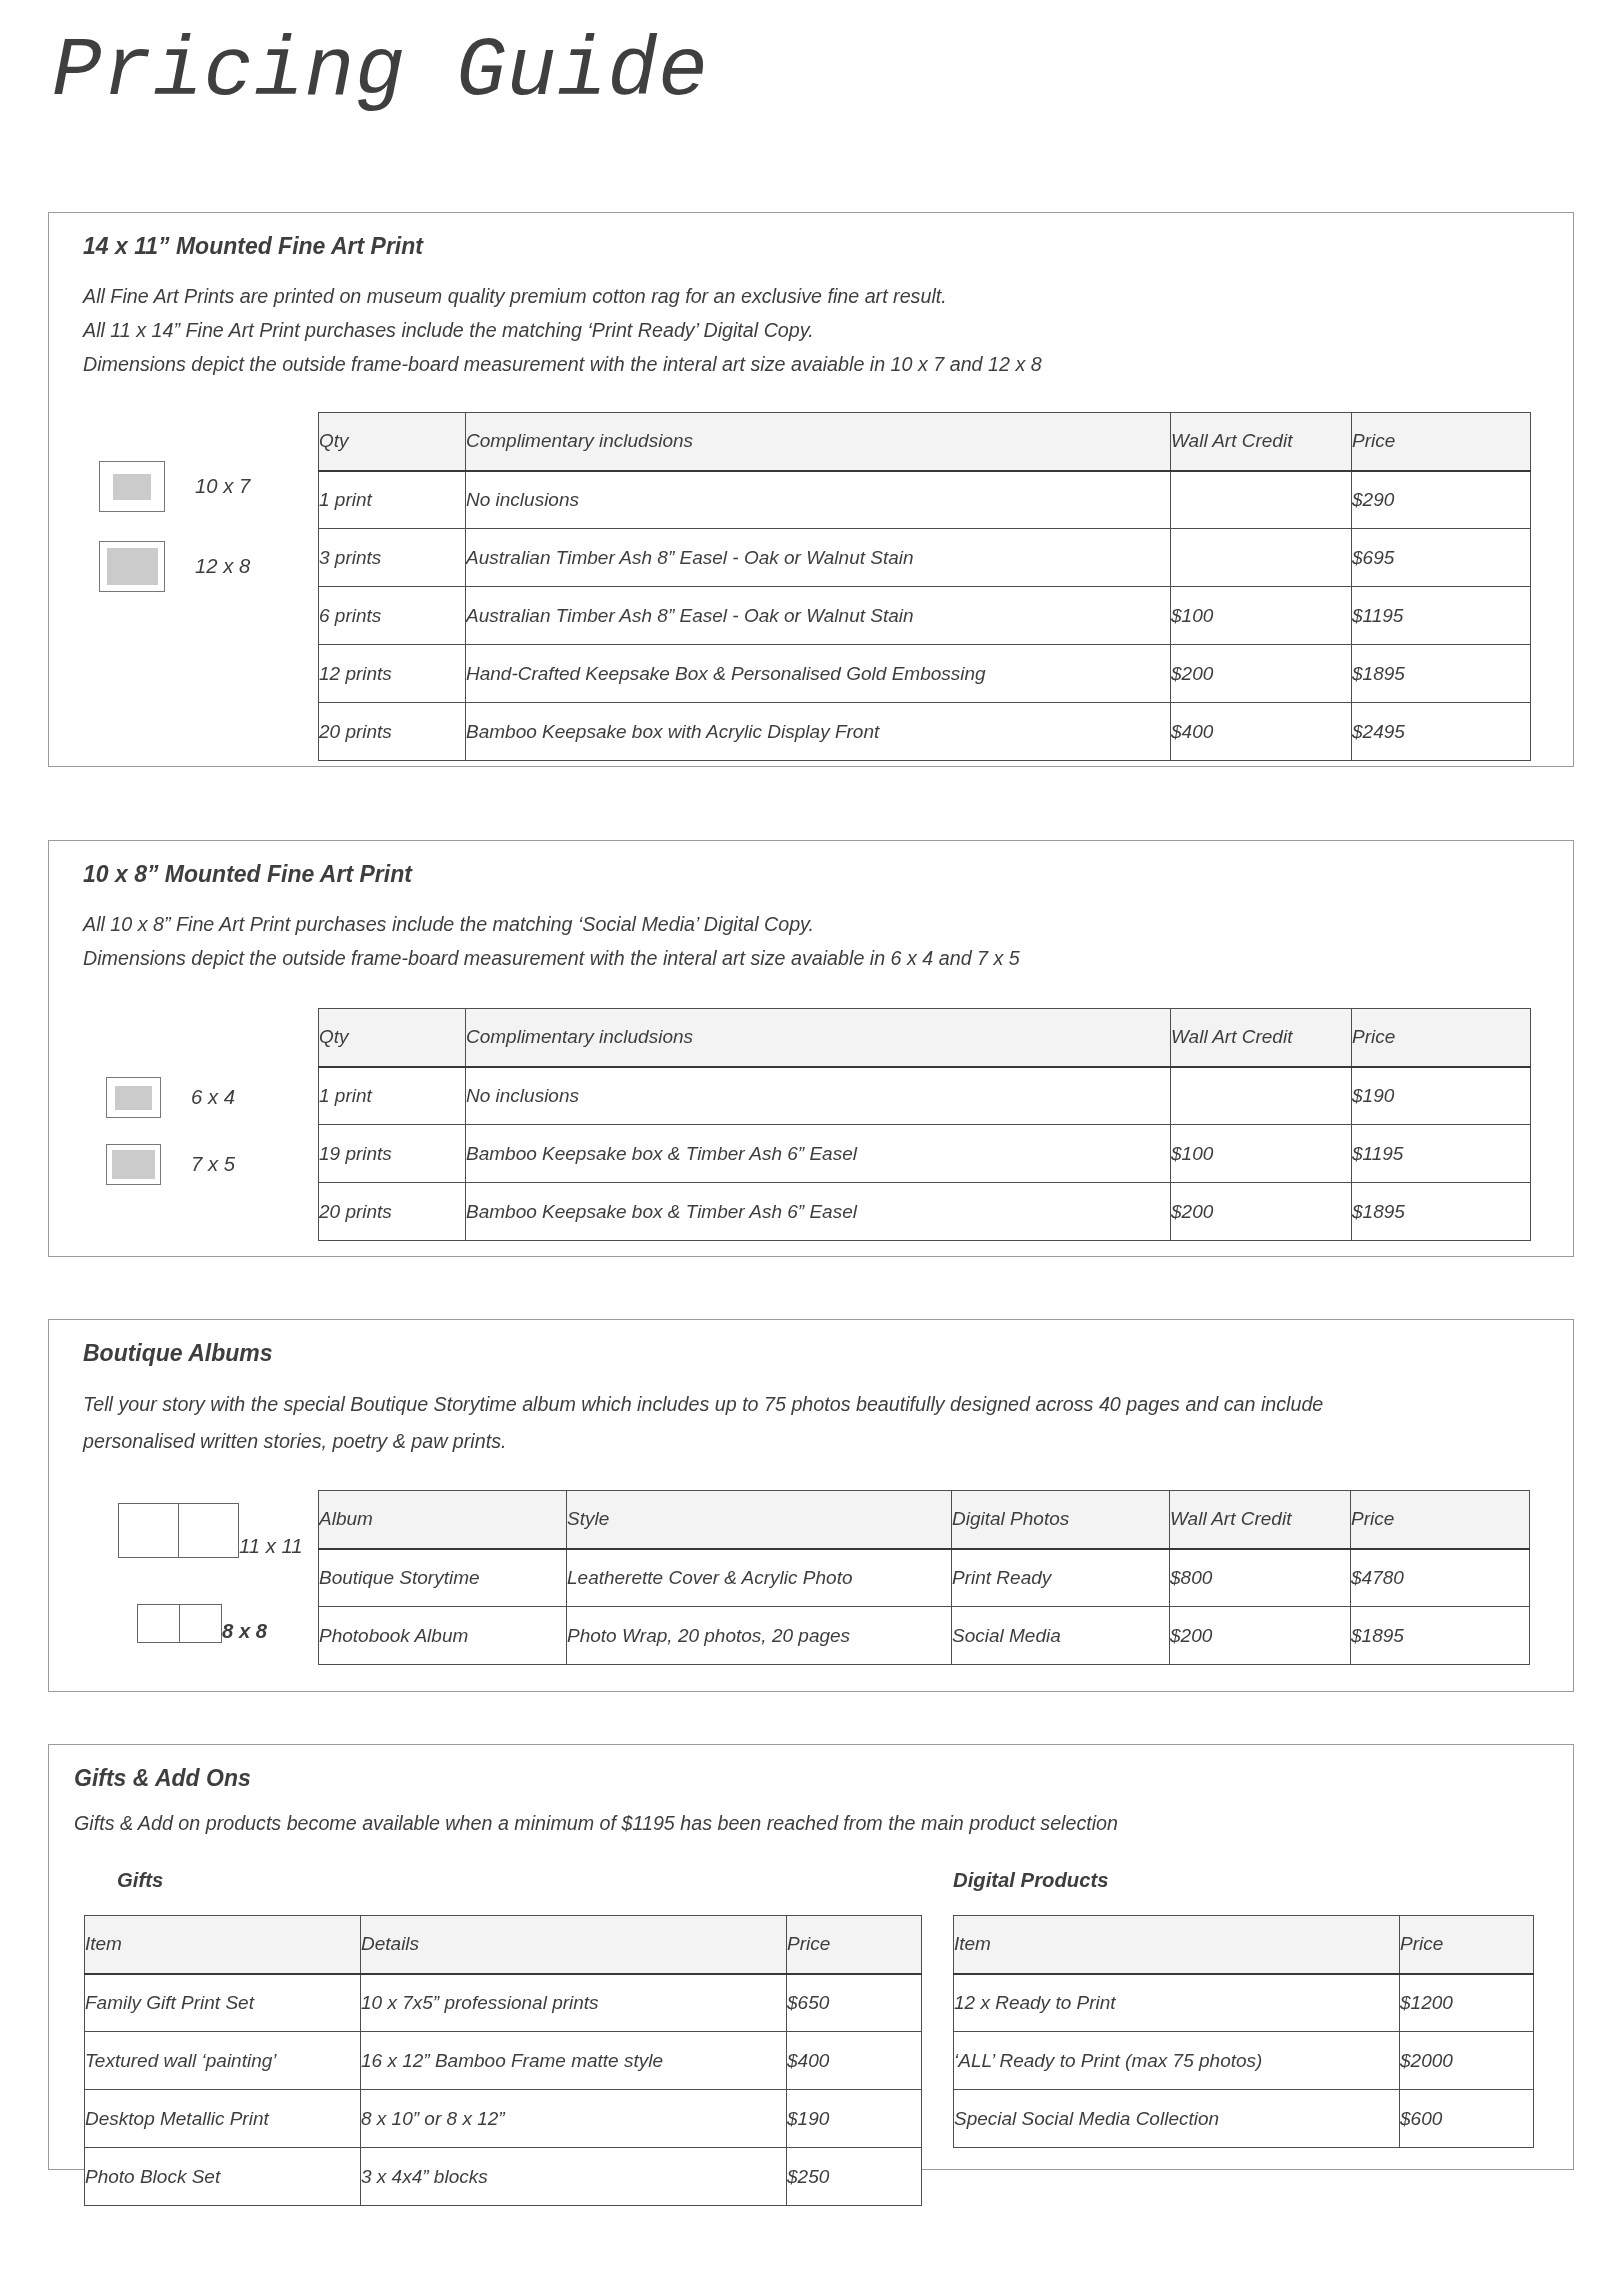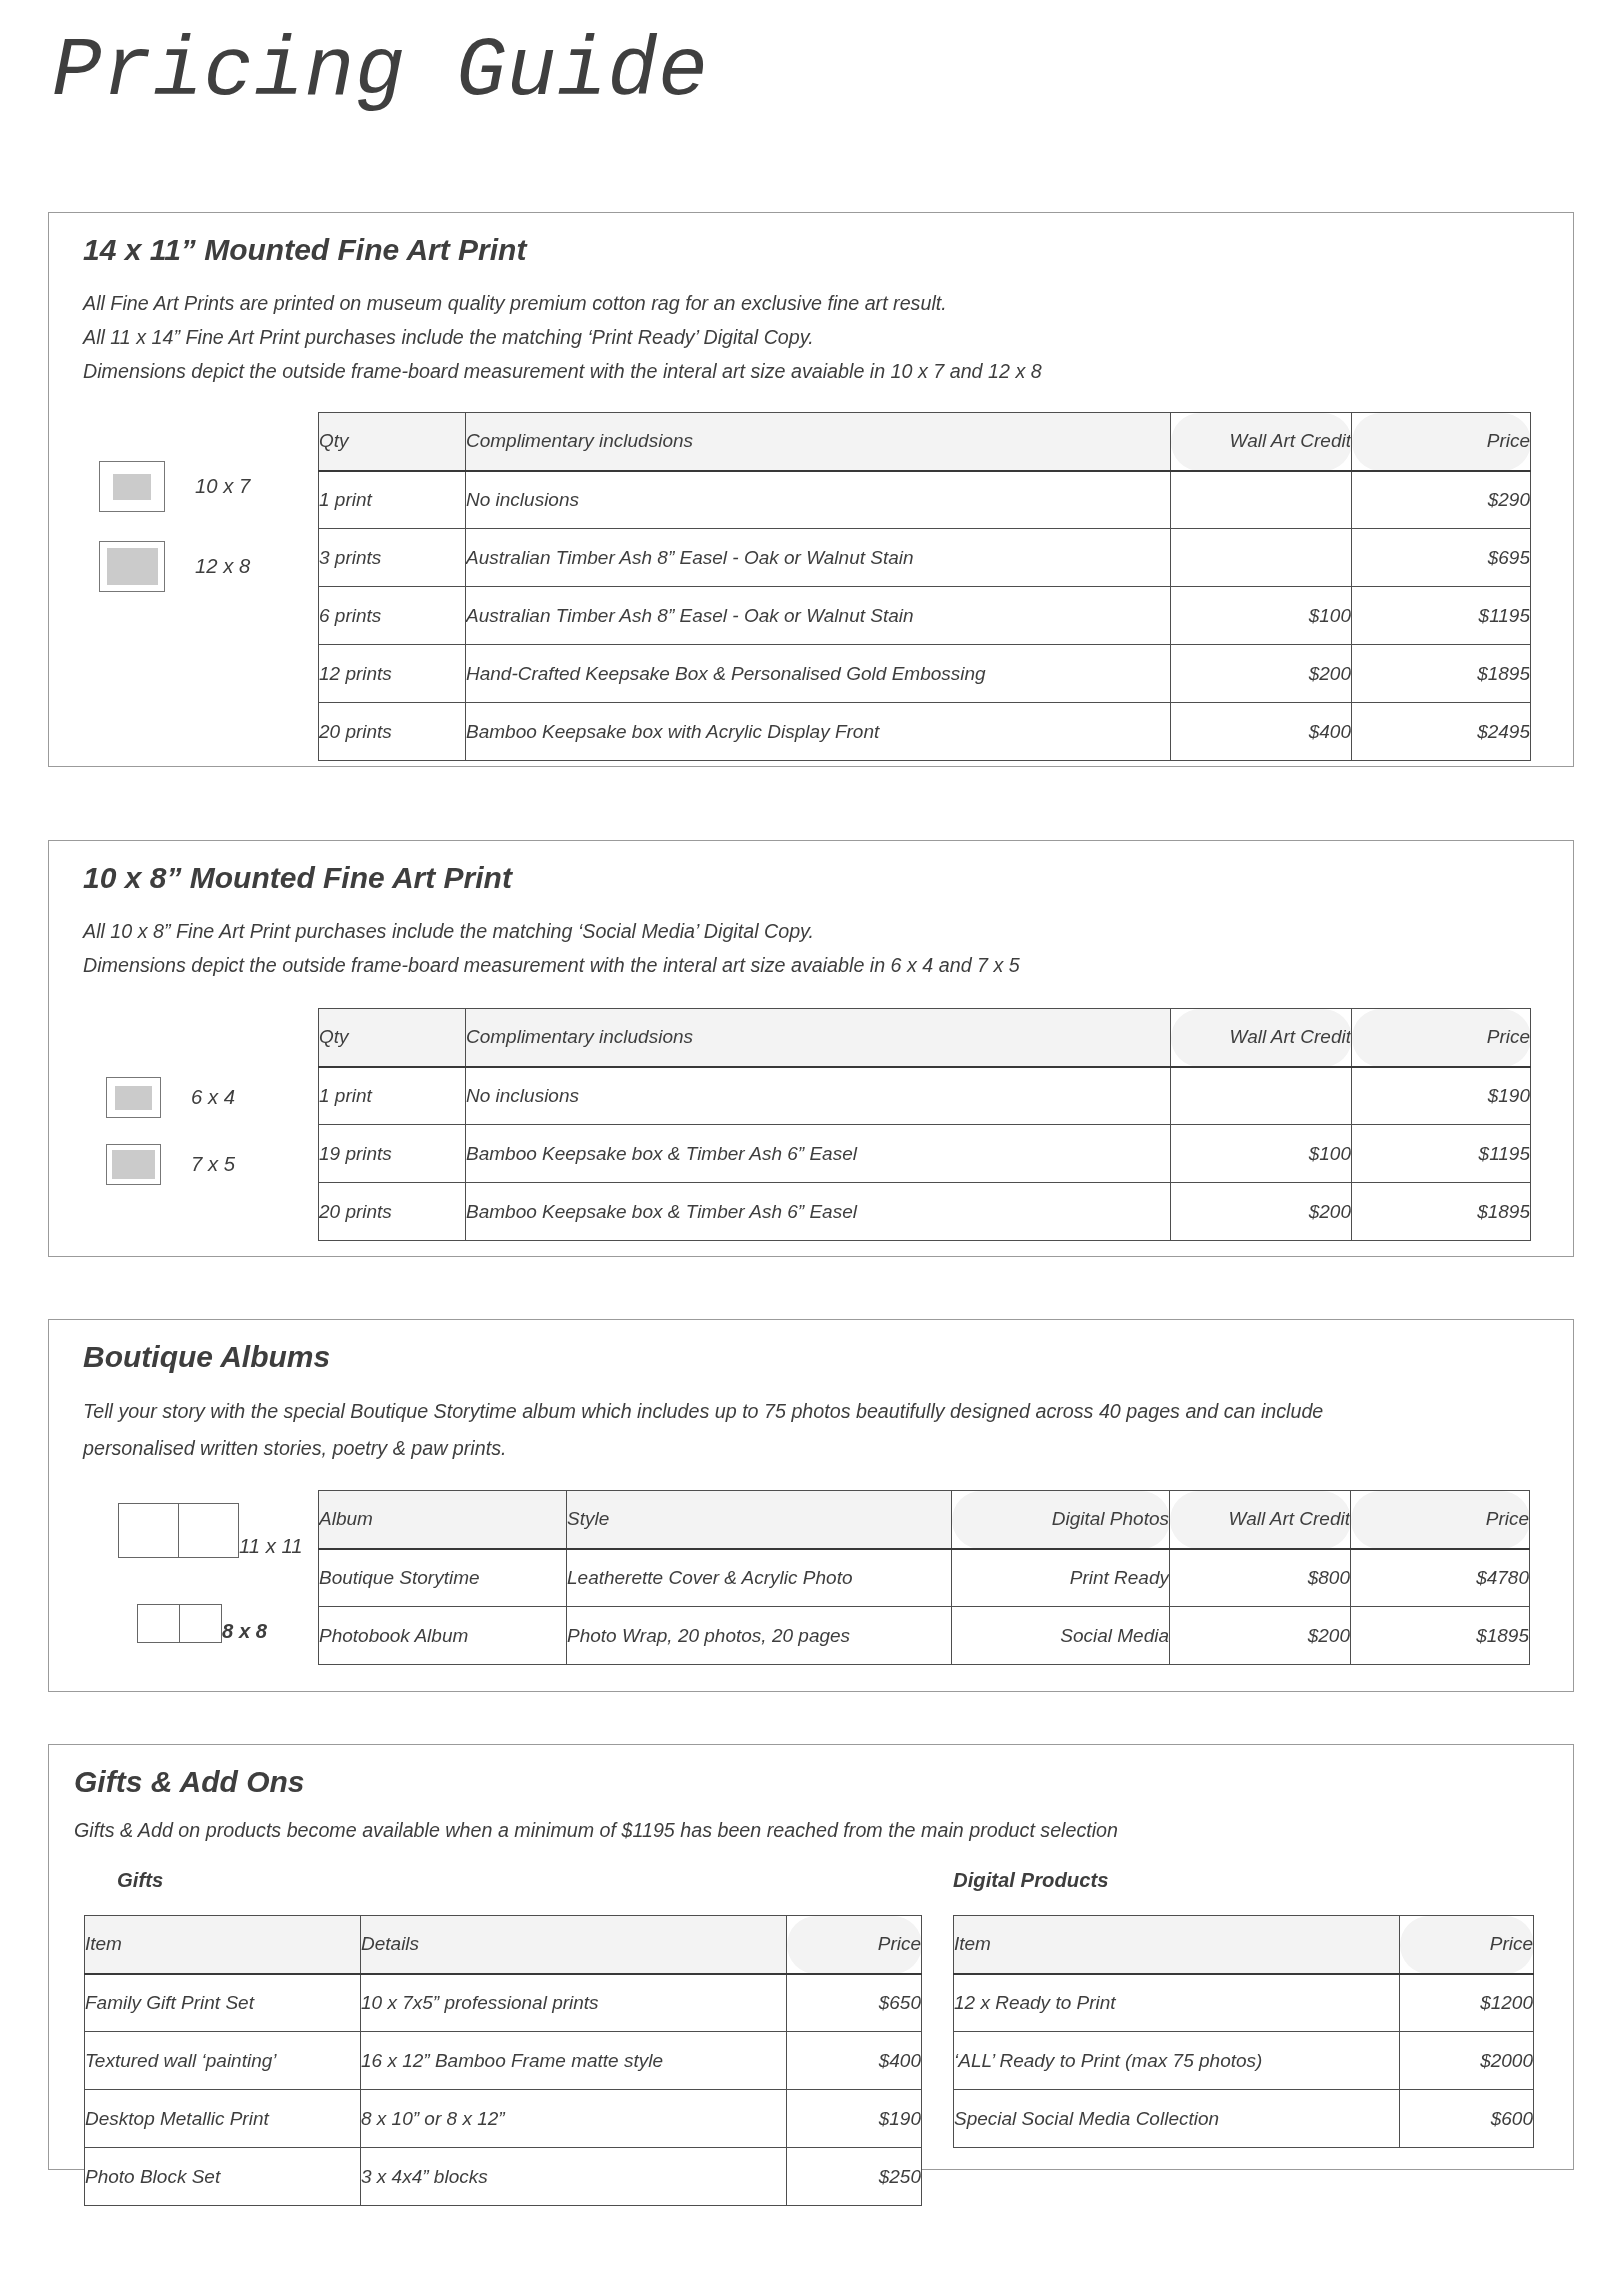--- a/index.html
+++ b/index.html
@@ -15,34 +15,34 @@
   }
   .box{
     position:absolute;left:48px;width:1526px;background:#ffffff;
     border:1.3px solid #9b9b9b;box-sizing:border-box;
   }
   .s1{top:212px;height:555px;}
   .s2{top:840px;height:417px;}
   .s3{top:1319px;height:373px;}
   .s4{top:1744px;height:426px;}
 
-  .sec-heading{font-size:30px;font-weight:bold;font-style:italic;margin:19.7px 0 19.7px 34px;}
+  .sec-heading{font-size:23px;font-weight:bold;font-style:italic;margin:19.7px 0 19.7px 34px;}
   .s4 .sec-heading{margin-left:25px;margin-bottom:14.4px;}
   .desc{font-size:19.7px;line-height:34px;margin:0 0 0 34px;}
   .s3 .desc{line-height:37px;}
   .s4 .desc{margin-left:25px;}
 
   .data-table{position:absolute;border-collapse:collapse;table-layout:fixed;font-size:19px;background:#ffffff;padding-left:12px;}
   .data-table th,.data-table td{
     border:1.3px solid #4e4e4e;height:58px;padding:0;box-sizing:border-box;
     font-weight:normal;font-style:italic;vertical-align:middle;overflow:hidden;white-space:nowrap;
   }
   .data-table thead th{background:#f3f3f3;border-bottom:2.6px solid #383838;}
   .cell-left{text-align:left;padding-left:22px;padding-right:5.2px;}
-  .cell-center{text-align:right;border-radius:29px;}
+  .cell-center{text-align:left;}
   .cell-bold{font-weight:bold;}
 
   #t1{left:269px;top:199px;}
   #t2{left:269px;top:167px;}
   #t3{left:269px;top:170px;}
   #t4{left:35px;top:170px;}
   #t5{left:904px;top:170px;}
 
   .size-item{position:absolute;display:flex;align-items:center;}
   .frame-icon{display:flex;align-items:center;justify-content:center;background:#ffffff;border:1.3px solid #777777;box-sizing:border-box;}

